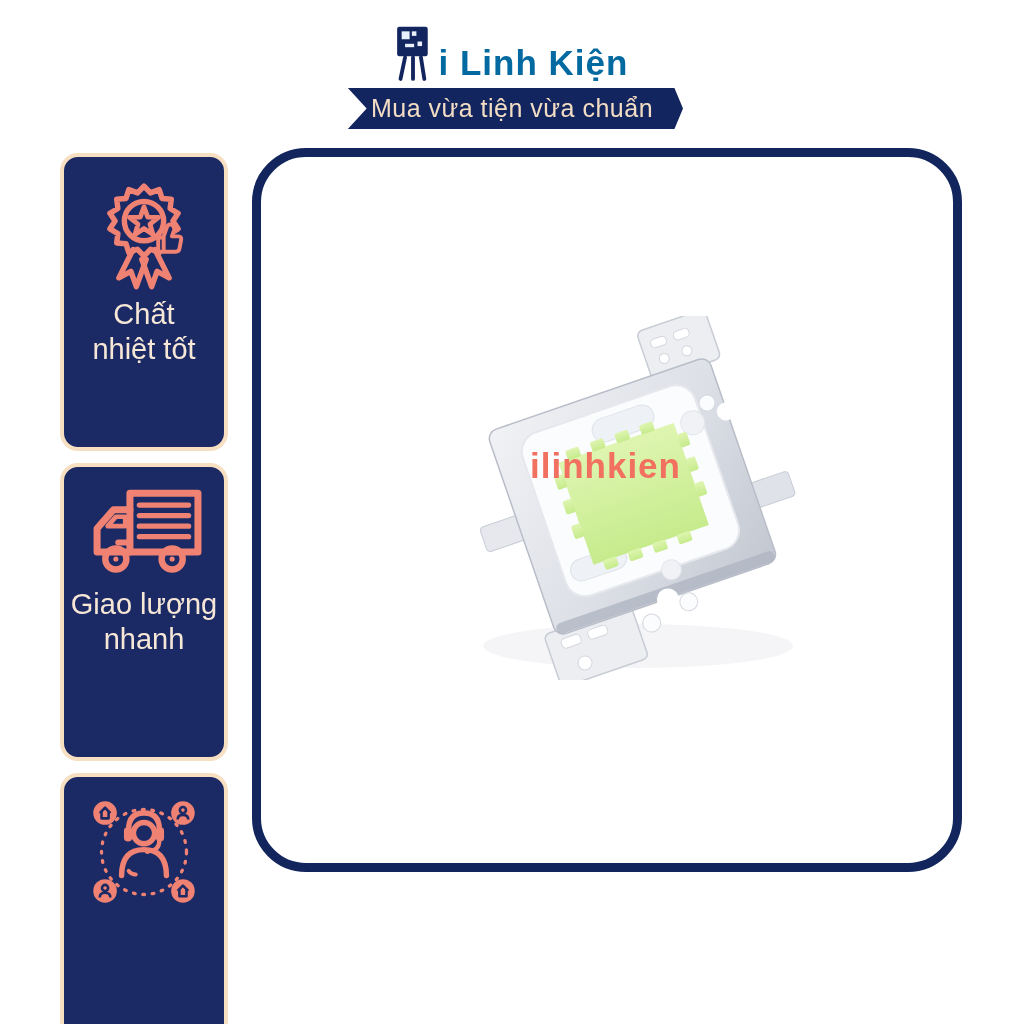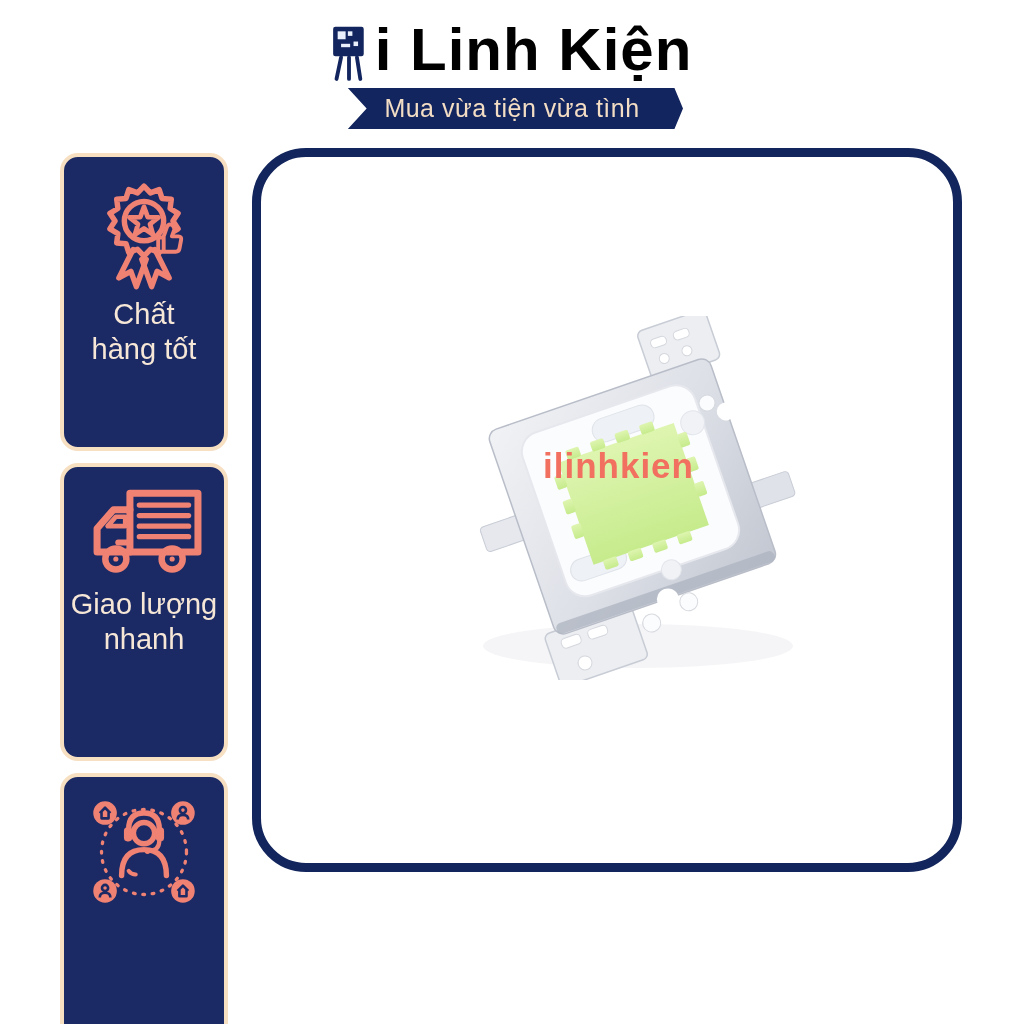--- a/index.html
+++ b/index.html
@@ -5,21 +5,21 @@
   html,body{margin:0;padding:0;}
   body{
     width:1024px;height:1024px;position:relative;overflow:hidden;
     background:#ffffff;
     font-family:"Liberation Sans","DejaVu Sans",sans-serif;
   }
   
   .header{position:absolute;top:22px;left:0;width:1024px;display:flex;flex-direction:column;align-items:center;}
   .brand-row{display:flex;align-items:flex-end;gap:9px;height:62px;}
   .logo-svg{width:34px;height:60px;display:block;}
-  .brand-title{font-size:60px;font-weight:800;color:#000000;line-height:1;padding-bottom:4px;letter-spacing:1px;white-space:nowrap;margin-top:6px;}
+  .brand-title{font-size:35px;font-weight:800;color:#0369a1;line-height:1;padding-bottom:4px;letter-spacing:1px;white-space:nowrap;margin-top:6px;}
   .ribbon{
     margin-top:4px;width:342px;height:41px;background:#13255e;
     clip-path:polygon(2% 0,97.5% 0,100% 50%,97.5% 100%,2% 100%,7.5% 50%);
     display:flex;align-items:center;justify-content:center;
     color:#f3ddc4;font-size:25px;letter-spacing:.5px;white-space:nowrap;
   }
   
   .sidebar{position:absolute;left:60px;top:153px;width:168px;display:flex;flex-direction:column;gap:12px;}
   .badge{
     box-sizing:border-box;width:168px;height:298px;
@@ -33,21 +33,21 @@
   }
   
   .main-frame{
     position:absolute;left:252px;top:148px;width:710px;height:724px;
     box-sizing:border-box;border:9px solid #12255c;border-radius:54px;background:#ffffff;
   }
   .product{position:absolute;left:438px;top:316px;width:392px;height:364px;}
   .product svg{width:100%;height:100%;display:block;}
   .watermark{
     position:absolute;left:92px;top:130px;
-    font-size:35px;font-weight:700;color:#f2705f;letter-spacing:1px;white-space:nowrap;margin-left:13px;
+    font-size:35px;font-weight:700;color:#f2705f;letter-spacing:1px;white-space:nowrap;
   }
   .icon-stroke{stroke:#ef8273;fill:none;stroke-linejoin:round;stroke-linecap:round;}
 </style>
 </head>
 <body>
 
 <div class="header">
   <div class="brand-row">
     <svg class="logo-svg" viewBox="0 0 30 50">
       <rect x="1" y="1" width="27" height="26" rx="2" fill="#13255e"></rect>
@@ -57,38 +57,38 @@
       <rect x="19" y="14" width="4" height="4" fill="#e9f0fb"></rect>
       <g stroke="#13255e" stroke-width="3.4" stroke-linecap="round" fill="none">
         <path d="M8,28 L4,47"></path>
           <path d="M15,28 V47"></path>
           <path d="M22,28 L25,47"></path>
       </g>
     </svg>
     <div class="brand-title">i Linh Kiện</div>
   </div>
   <div class="ribbon">
-    <span>Mua vừa tiện vừa tình</span>
+    <span>Mua vừa tiện vừa chuẩn</span>
   </div>
 </div>
 
 <div class="sidebar">
 
   <div class="badge">
     <svg class="badge-icon" width="116" height="118" viewBox="0 0 100 108">
       <path id="rosette" class="icon-stroke" stroke-width="5" d="M50.0 12.0L55.9 18.2L63.9 15.2L66.5 23.3L75.0 24.0L73.9 32.5L81.2 36.9L76.5 44.0L81.2 51.1L73.9 55.5L75.0 64.0L66.5 64.7L63.9 72.8L55.9 69.8L50.0 76.0L44.1 69.8L36.1 72.8L33.5 64.7L25.0 64.0L26.1 55.5L18.8 51.1L23.5 44.0L18.8 36.9L26.1 32.5L25.0 24.0L33.5 23.3L36.1 15.2L44.1 18.2Z"></path>
       <circle cx="50" cy="44" r="18" class="icon-stroke" stroke-width="5"></circle>
       <path id="star" class="icon-stroke" stroke-width="4.4" d="M50.0 31.0L53.4 40.3L63.3 40.7L55.5 46.8L58.2 56.3L50.0 50.8L41.8 56.3L44.5 46.8L36.7 40.7L46.6 40.3Z"></path>
       <path class="icon-stroke" stroke-width="5" d="M40,70 L27,96 L38,90 L43,104 L52,79"></path>
       <path class="icon-stroke" stroke-width="5" d="M60,70 L73,96 L62,90 L57,104 L48,79"></path>
       <path d="M63,72 v-13 h5 v13 z M68,72 h11 q3,0 3.5,-3 l1.5,-8 q.5,-3 -2.5,-3 h-6 l2,-5.5 q1,-3.5 -2,-5 q-3,-1.5 -4.5,2 l-3,8.5 z" fill="#1b2a65" stroke="#ef8273" stroke-width="3.6" stroke-linejoin="round"></path>
     </svg>
     <div class="badge-label">
       <span>Chất</span><br>
-      <span>hàng tốt</span>
+      <span>nhiệt tốt</span>
     </div>
   </div>
 
   <div class="badge">
     <svg class="badge-icon" width="122" height="98" viewBox="0 0 104 82">
       <rect x="40" y="8" width="58" height="50" class="icon-stroke" stroke-width="6"></rect>
       <g class="icon-stroke" stroke-width="4.5">
         <path d="M48,18 H90"></path>
           <path d="M48,27 H90"></path>
           <path d="M48,36 H90"></path>

